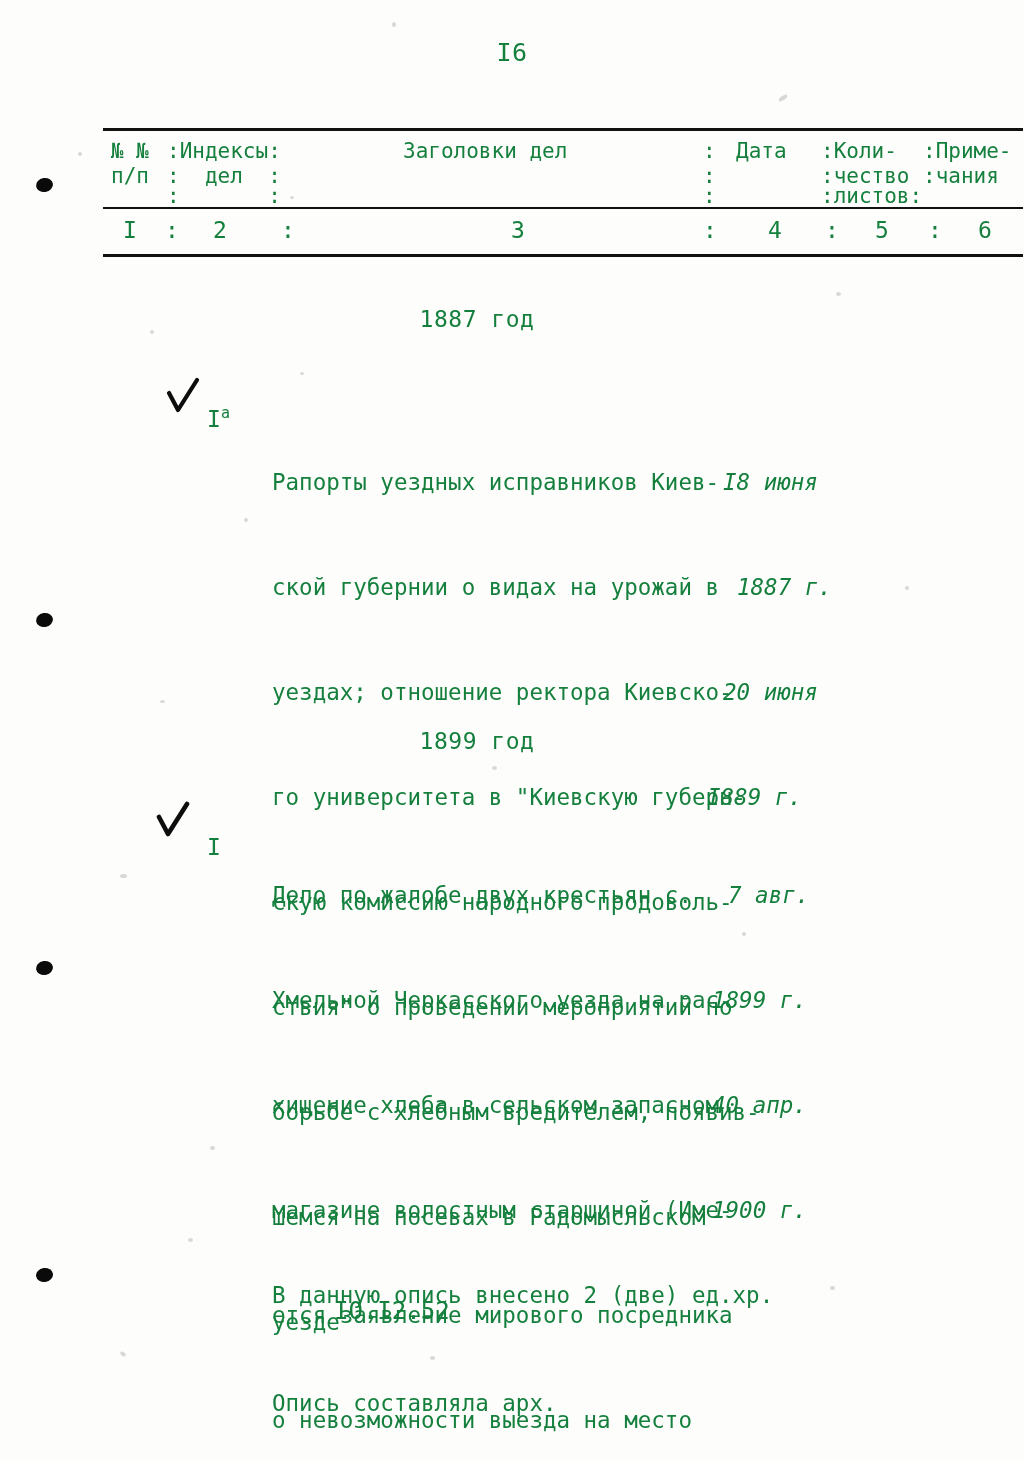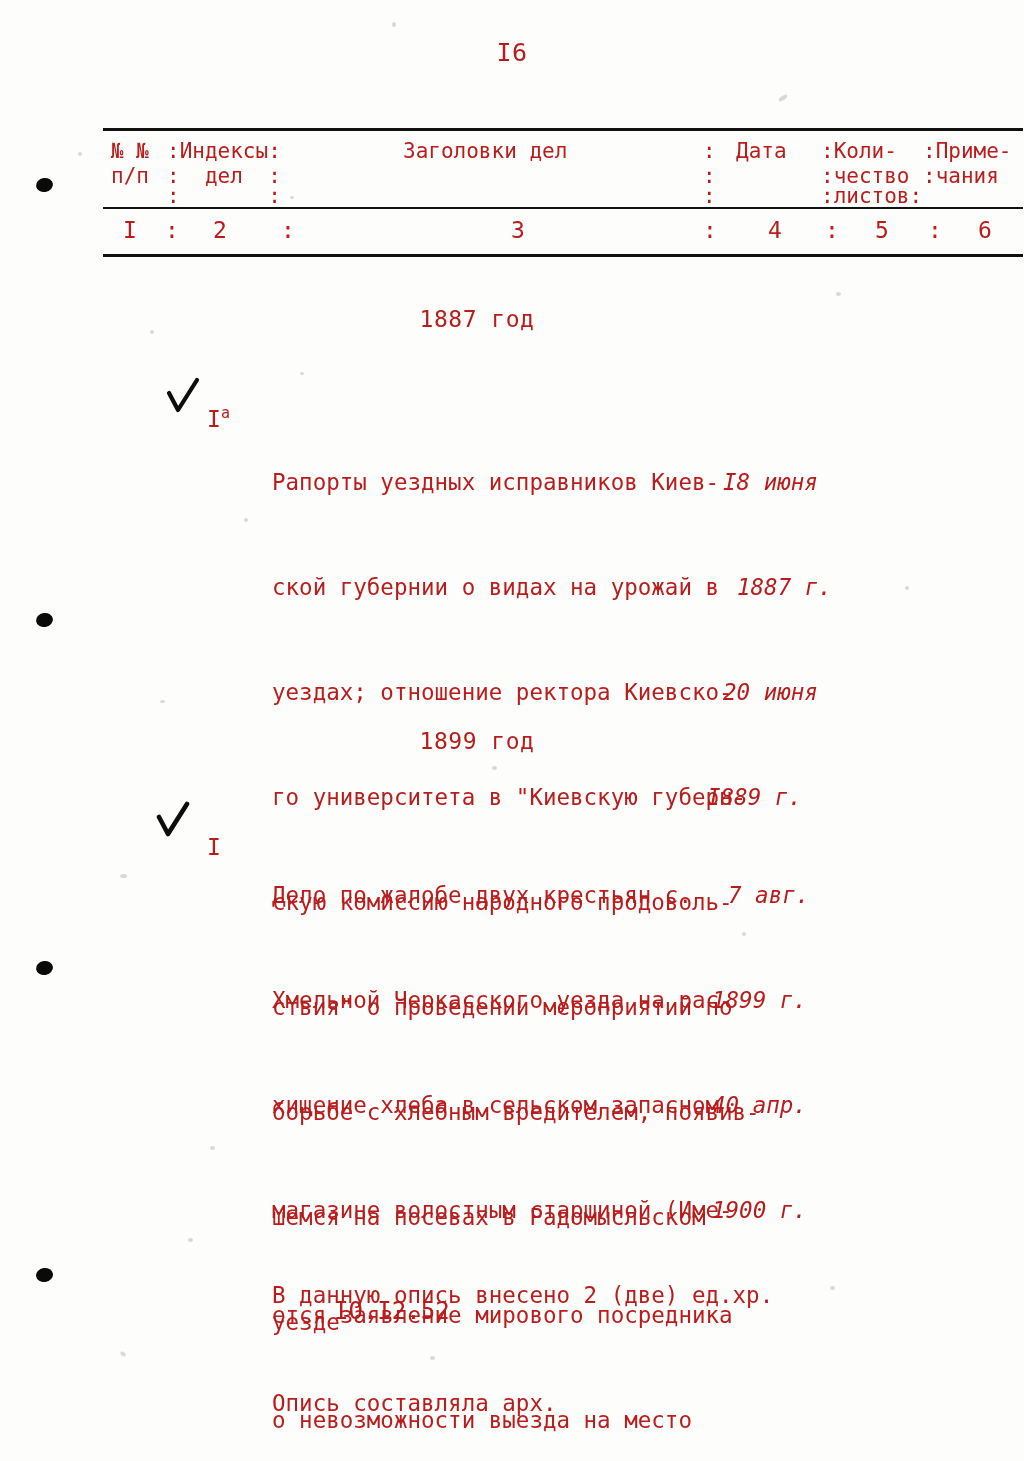--- a/index.html
+++ b/index.html
@@ -7,21 +7,21 @@
     margin: 0;
     padding: 0;
     background: #ffffff;
   }
   .page {
     position: relative;
     width: 1024px;
     height: 1461px;
     background: #fdfdfb;
     font-family: "DejaVu Sans Mono", "Liberation Mono", monospace;
-    color: #b91c1c;
+    color: #15803d;
     overflow: hidden;
   }
 
   
   .speck {
     position: absolute;
     background: #b9b9b4;
     border-radius: 50%;
     opacity: .55;
   }

